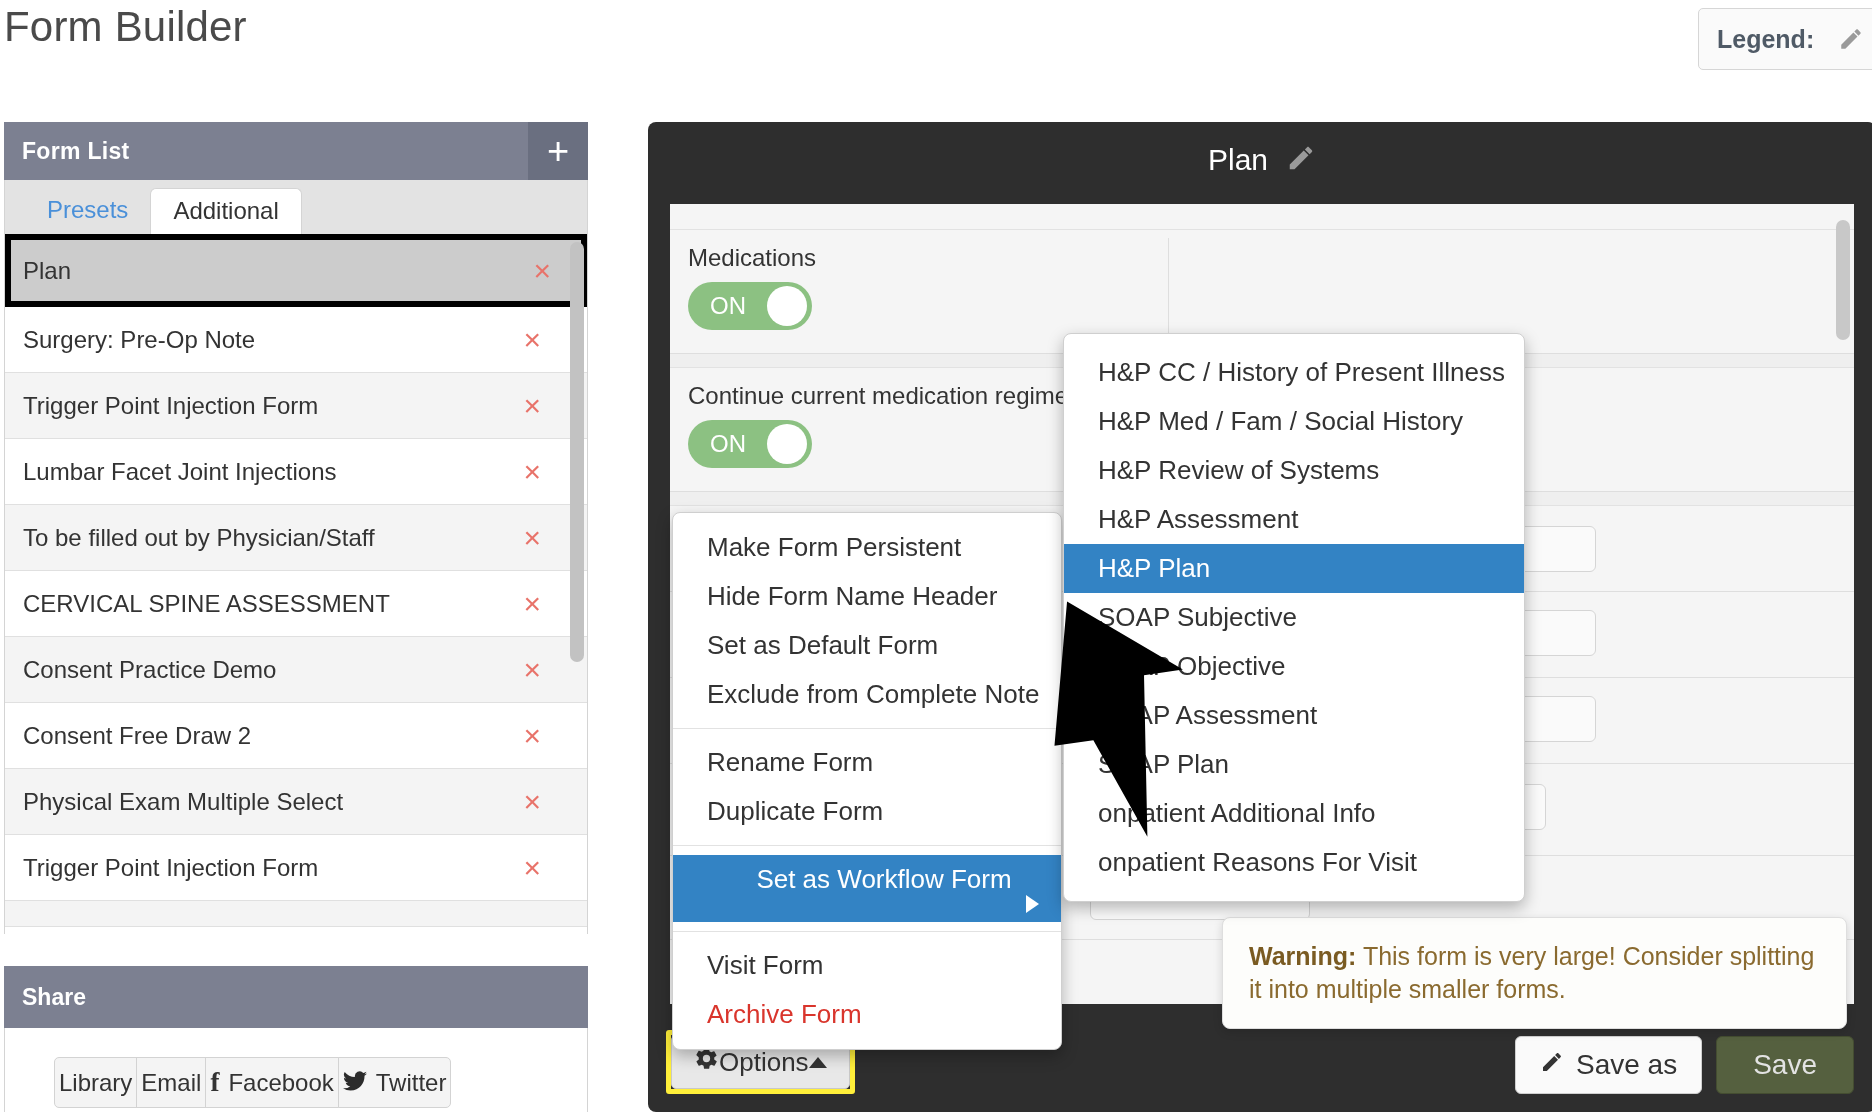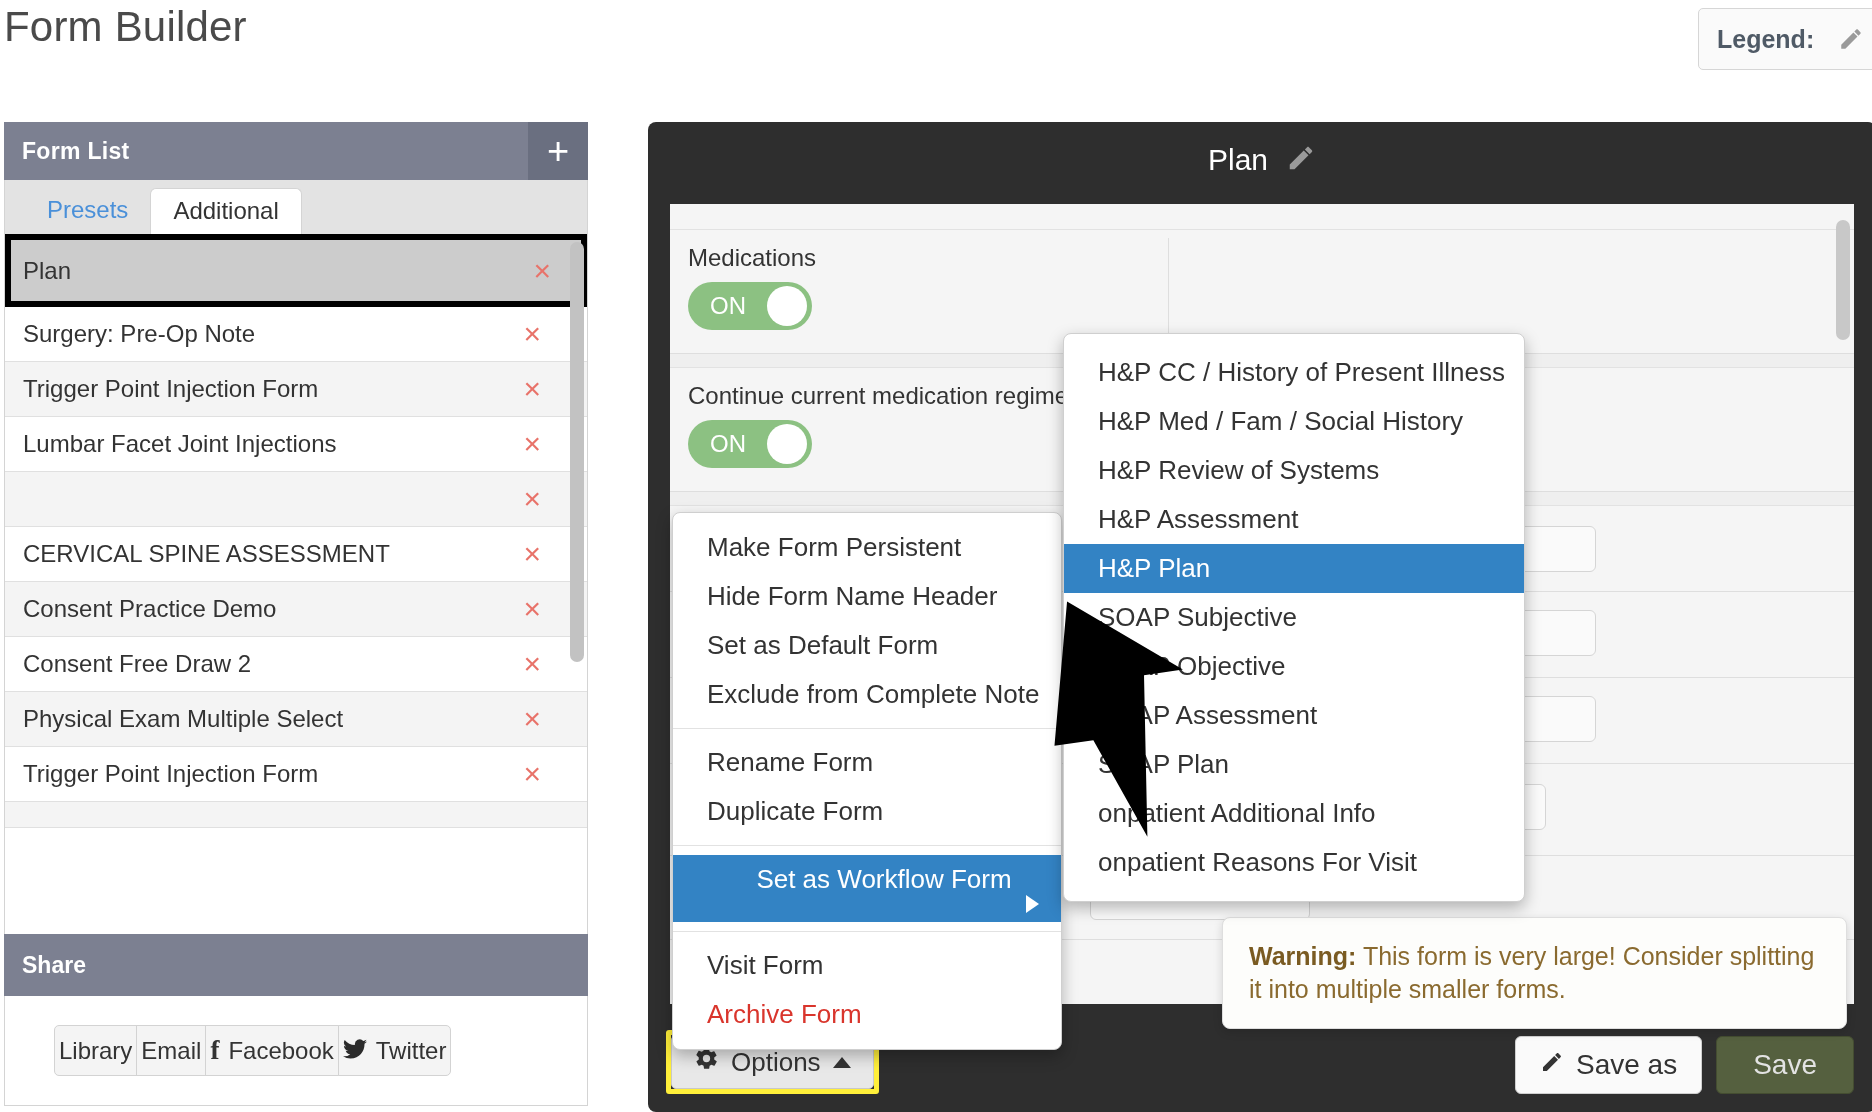--- a/index.html
+++ b/index.html
@@ -68,21 +68,21 @@
     margin-bottom: -1px;
   }
 
   .form-list {
     position: relative;
     border-left: 1px solid #d4d4d4; border-right: 1px solid #d4d4d4;
     background: #fff;
     height: 700px; overflow: hidden;
   }
   .form-row {
-    position: relative; height: 55px;
+    position: relative; height: 66px;
     display: flex; align-items: center;
     border-bottom: 1px solid #e0e0e0;
     padding-left: 18px; padding-right: 20px;
     font-size: 24px; color: #333; cursor: pointer;
     background: #ffffff;
   }
   .form-row.alt { background: #f4f4f4; }
   .form-row .x {
     margin-left: auto; color: #e8736a; font-size: 30px; line-height: 1;
     cursor: pointer; padding-right: 26px; font-weight: 400;
@@ -104,21 +104,21 @@
     width: 14px; height: 660px; background: transparent;
   }
   .list-scrollbar .thumb {
     position: absolute; top: 0; left: 0;
     width: 14px; height: 420px; background: #c2c2c2; border-radius: 7px;
   }
 
   .share-header {
     background: #7c8091; color: #fff; height: 62px;
     display: flex; align-items: center; padding-left: 18px;
-    font-size: 23px; font-weight: bold;
+    font-size: 23px; font-weight: bold; margin-top: 32px;
   }
   .share-body {
     background: #fff; border-left: 1px solid #d4d4d4;
     border-right: 1px solid #d4d4d4; border-bottom: 1px solid #d4d4d4;
     height: 110px; display: flex; align-items: center; padding-left: 50px;
   }
   .share-group { display: flex; }
   .share-btn {
     background: #f4f4f4; border: 1px solid #d3d3d3;
     margin-left: -1px; padding: 9px 4px; font-size: 24px; color: #333;
@@ -176,21 +176,21 @@
   }
 
   
   .options-btn-wrap {
     position: absolute; left: 18px; bottom: 18px;
     border: 5px solid #ffef3a; border-radius: 3px;
   }
   .options-btn {
     background: #e8e8e8; border: 1px solid #c8c8c8; border-radius: 5px;
     padding: 10px 22px; font-size: 26px; color: #333;
-    display: flex; align-items: center; gap: 12px; cursor: pointer;
+    display: flex; align-items: center; cursor: pointer;
   }
   .caret-up {
     width: 0; height: 0; border-left: 9px solid transparent;
     border-right: 9px solid transparent; border-bottom: 11px solid #333;
   }
 
   .save-row {
     position: absolute; right: 22px; bottom: 18px; display: flex; gap: 14px;
   }
   .btn-saveas {
@@ -297,20 +297,21 @@
       </div>
       <div class="form-row alt">
         <span>Trigger Point Injection Form</span>
         <span class="x">×</span>
       </div>
       <div class="form-row">
         <span>Lumbar Facet Joint Injections</span>
         <span class="x">×</span>
       </div>
       <div class="form-row alt">
+        <span>To be filled out by Physician/Staff</span>
         <span class="x">×</span>
       </div>
       <div class="form-row">
         <span>CERVICAL SPINE ASSESSMENT</span>
         <span class="x">×</span>
       </div>
       <div class="form-row alt">
         <span>Consent Practice Demo</span>
         <span class="x">×</span>
       </div>

